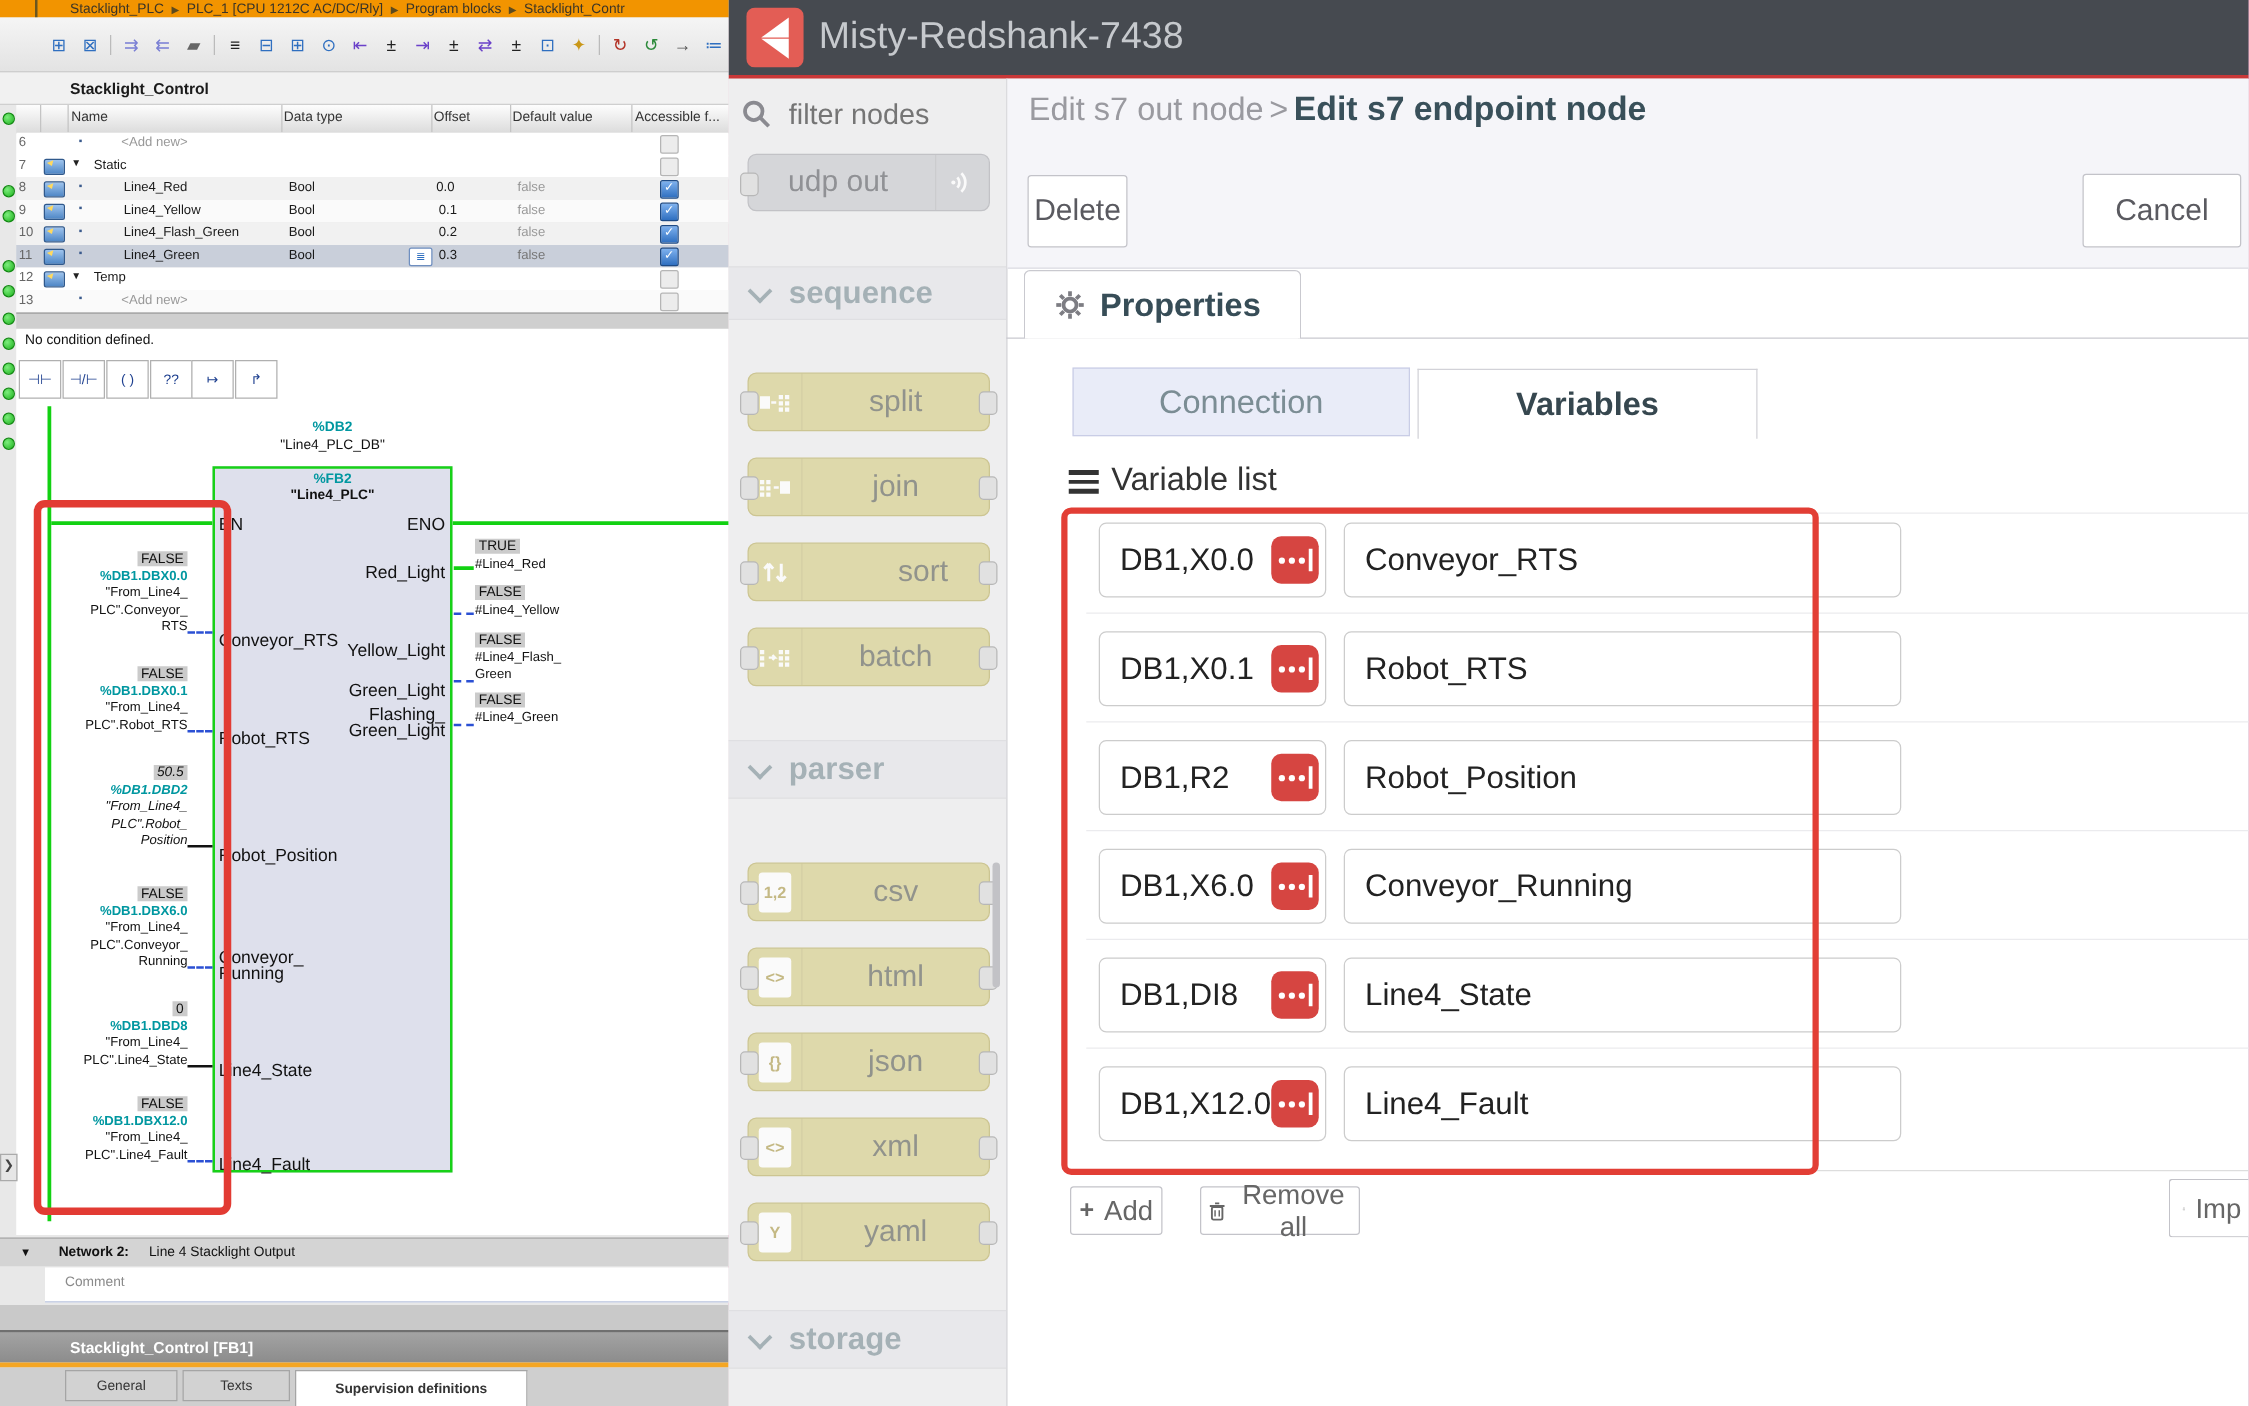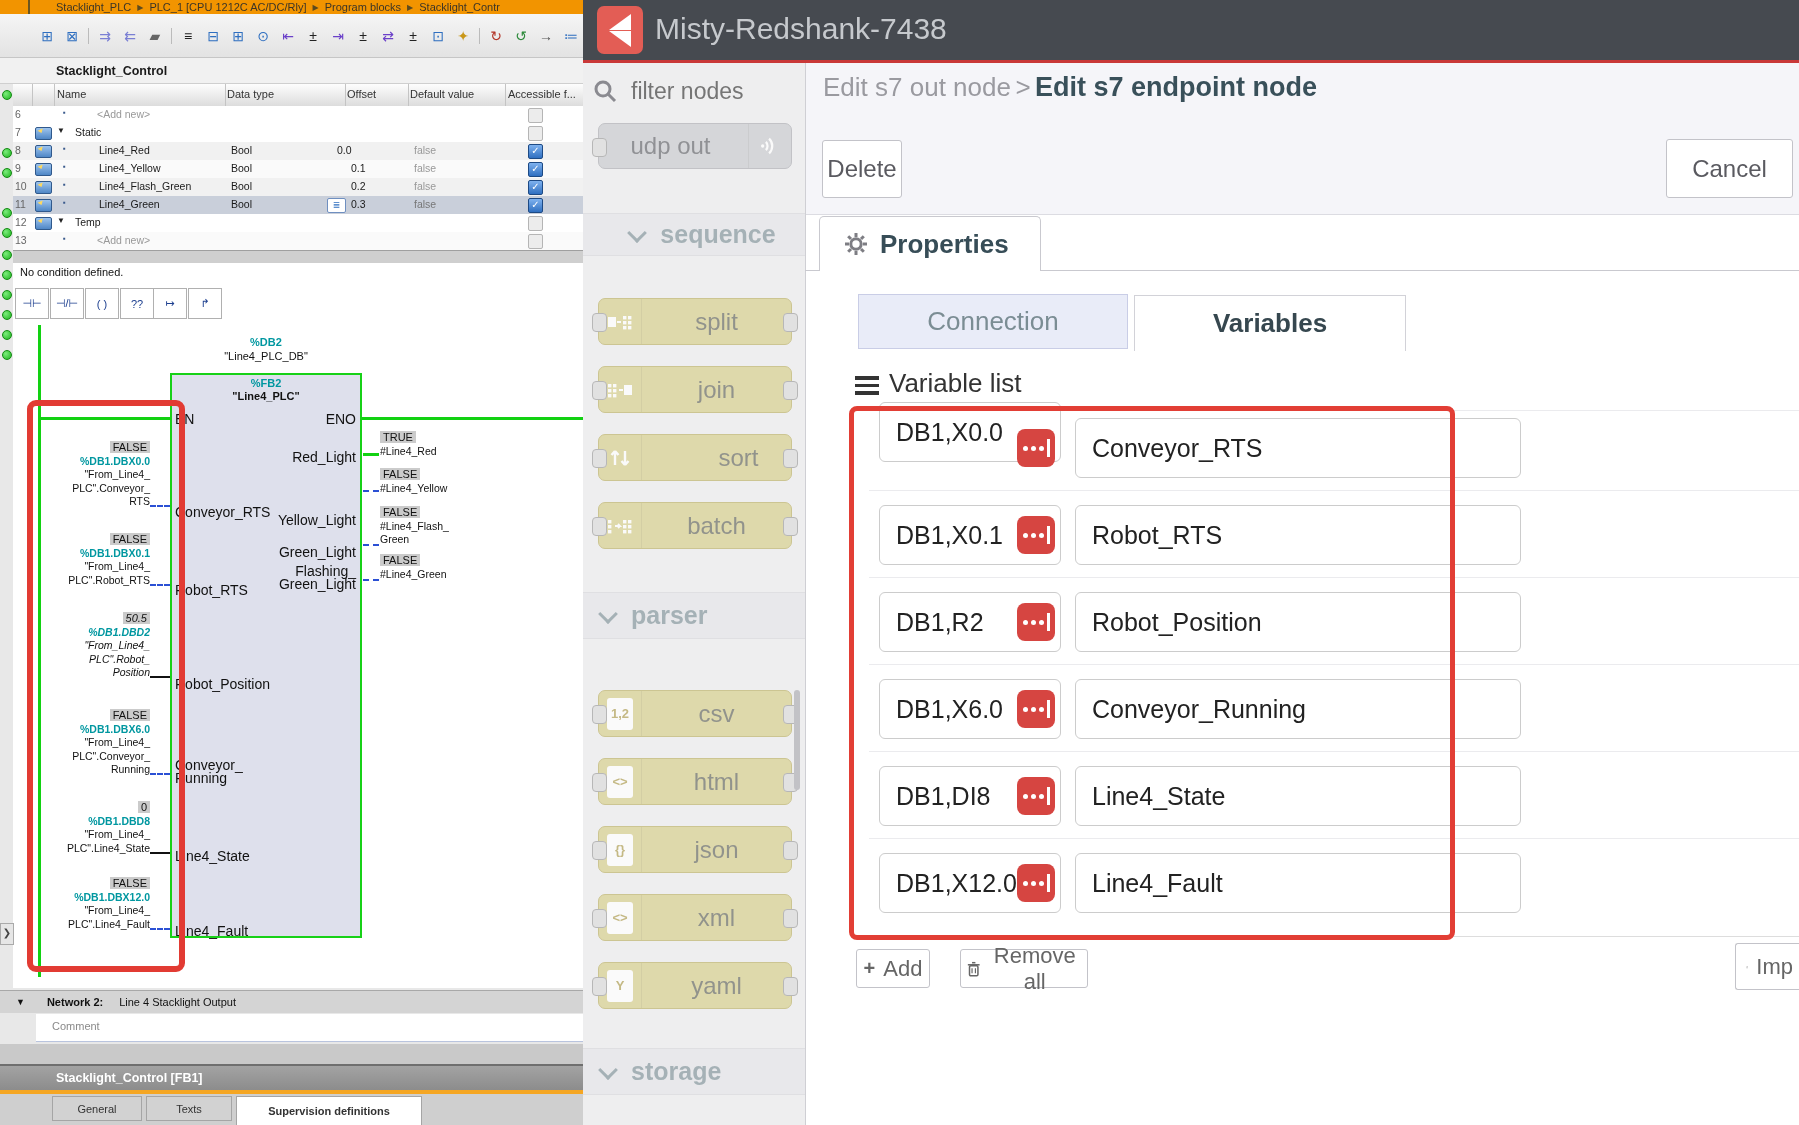--- a/index.html
+++ b/index.html
@@ -160,21 +160,21 @@
       <span class="caret">▼</span>
       <span style="left:62px;">Static</span>
       <span class="cb dim"></span>
     </div>
     <div class="trow" style="top:142px;background:#f1f1f1;">
       <span class="rnum">8</span>
       <i class="vicon"></i>
       <span class="bullet">▪</span>
       <span style="left:86px;">Line4_Red</span>
       <span style="left:218px;">Bool</span>
-      <span style="left:324px;">0.0</span>
+      <span style="left:336px;">0.0</span>
       <span style="left:401px;color:#999;">false</span>
       <span class="cb on">✓</span>
     </div>
     <div class="trow" style="top:160px;background:#fafafa;">
       <span class="rnum">9</span>
       <i class="vicon"></i>
       <span class="bullet">▪</span>
       <span style="left:86px;">Line4_Yellow</span>
       <span style="left:218px;">Bool</span>
       <span style="left:338px;">0.1</span>
@@ -392,21 +392,21 @@
       <span class="icoarea right">
         <svg width="22" height="24" viewBox="0 0 24 24" style="transform:rotate(90deg);">
           <path d="M4 13a11 11 0 0 1 16 0" fill="none" stroke="#fff" stroke-width="2.4"></path>
           <path d="M7.5 16.5a6.5 6.5 0 0 1 9 0" fill="none" stroke="#fff" stroke-width="2.4"></path>
           <circle cx="12" cy="20" r="1.8" fill="#fff"></circle>
         </svg>
       </span>
       <span class="port" style="left:-7px;"></span>
     </div>
 
-    <div class="cat" style="top:213px;height:41px;justify-content:center;">
+    <div class="cat" style="top:213px;height:41px;">
       <span class="chev"></span>
       <span>sequence</span>
     </div>
     <div class="nrnode" style="top:298px;">
       <span class="icoarea">
         <svg width="26" height="18" viewBox="0 0 26 18" fill="#fff">
             <rect x="1" y="4" width="8" height="10"></rect>
             <path d="M10 9h4" stroke="#fff" stroke-width="2"></path>
             <rect x="16" y="3" width="3.4" height="3.4"></rect>
             <rect x="21" y="3" width="3.4" height="3.4"></rect>
@@ -567,21 +567,21 @@
     <div class="vlbl" style="left:306px;top:368px;">Variable list</div>
 
     <div class="hline" style="left:286px;top:410px;width:930px;"></div>
     <div class="hline" style="left:286px;top:490px;width:930px;"></div>
     <div class="hline" style="left:286px;top:577px;width:930px;"></div>
     <div class="hline" style="left:286px;top:664px;width:930px;"></div>
     <div class="hline" style="left:286px;top:751px;width:930px;"></div>
     <div class="hline" style="left:286px;top:838px;width:930px;"></div>
     <div class="hline" style="left:286px;top:936px;width:930px;background:#ddd;"></div>
 
-    <div class="vbox" style="left:296px;top:402px;width:182px;">
+    <div class="vbox" style="left:296px;top:418px;width:182px;">
         <span>DB1,X0.0</span>
       </div>
     <div class="badge" style="left:434px;top:429px;">
         <i></i>
         <i></i>
         <i></i>
         <b></b>
       </div>
     <div class="vbox" style="left:492px;top:418px;width:446px;">
         <span>Conveyor_RTS</span>

